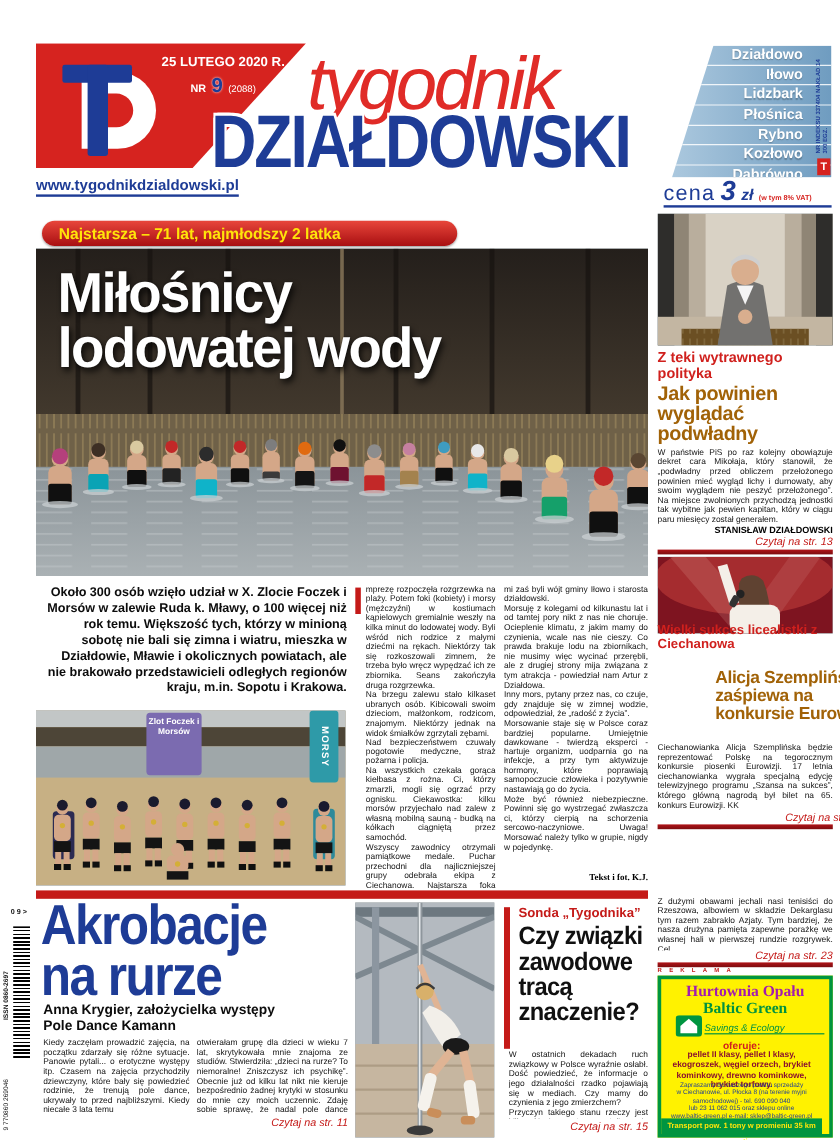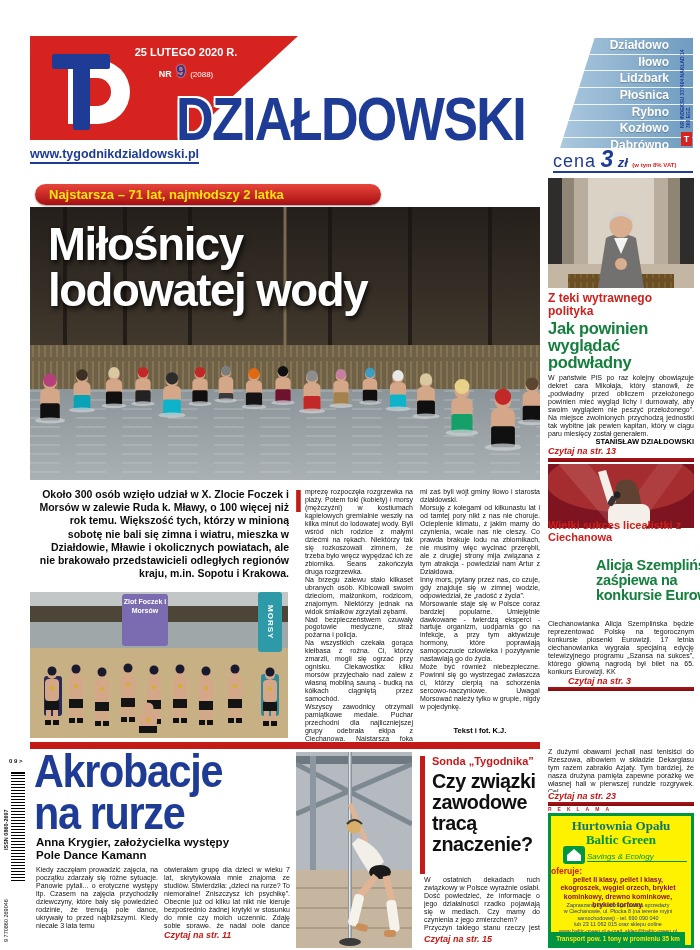--- a/index.html
+++ b/index.html
@@ -1,60 +1,61 @@
 <!DOCTYPE html>
 <html><head>
 <meta charset="utf-8">
 <style>
   html,body{margin:0;padding:0;background:#dcdcdc;font-family:"Liberation Sans",sans-serif;}
   #page{position:relative;width:700px;height:950px;background:#ffffff;margin:0 auto;overflow:hidden;box-shadow:0 0 6px rgba(0,0,0,.4);}
   .abs{position:absolute;}
   .pre{white-space:pre-line;}
   .just{text-align:justify;}
   .small{font-size:7px;line-height:1.14;color:#141414;overflow:hidden;}
-  .readmore{color:#c41a18;font-weight:bold;font-style:italic;font-size:9px;text-align:left;}
+  .readmore{color:#c41a18;font-weight:normal;font-style:italic;font-size:9px;text-align:right;}
   .rule{height:4px;background:linear-gradient(#b01418,#7c0d10);}
   .kickerbar{background:linear-gradient(180deg,#e8463a,#a80f12);border-radius:11px;color:#ffe50a;font-weight:bold;font-size:13px;line-height:21px;padding:0 14px;box-shadow:0 1px 2px rgba(0,0,0,.4);}
   .sb-kicker{color:#d0201d;font-size:12px;font-weight:bold;line-height:1.12;}
-  .sb-head{color:#15803d;font-weight:bold;letter-spacing:-.3px;line-height:1.02;}
+  .sb-head{color:#a16207;font-weight:bold;letter-spacing:-.3px;line-height:1.02;}
   .photo{overflow:hidden;background:#9aa2a5;}
   .photo svg{display:block;width:100%;height:100%;}
   #mast-tygodnik{font-size:62px;font-style:italic;font-weight:500;color:#e02b27;letter-spacing:-3px;line-height:1;}
   #mast-dzialdowski{font-size:62px;font-weight:bold;color:#1e3c96;letter-spacing:-2px;line-height:1;transform:scaleX(.84);transform-origin:left top;
      text-shadow:-2px -2px 0 #fff,2px -2px 0 #fff,-2px 2px 0 #fff,2px 2px 0 #fff,0 3px 0 #fff;}
   .town{height:15.7px;line-height:15.7px;text-align:right;padding-right:24px;color:#fff;font-weight:bold;font-size:12px;border-bottom:1px solid rgba(255,255,255,.85);text-shadow:0 1px 1px rgba(0,0,0,.25);}
   .mainhead{color:#fff;font-weight:bold;font-size:47px;line-height:.97;letter-spacing:-1.5px;text-shadow:2px 3px 5px rgba(0,0,0,.75),0 0 2px rgba(0,0,0,.5);transform:scaleX(.97);transform-origin:left top;}
   .lead{font-weight:bold;font-size:10.5px;line-height:1.26;text-align:right;color:#0c0c0c;}
   .dropcap{float:left;font-size:32px;line-height:.78;font-weight:bold;color:#c41a18;padding:1px 2px 0 0;}
   .bighead-blue{font-weight:bold;color:#1e3c96;letter-spacing:-1.5px;line-height:.9;transform:scaleX(.88);transform-origin:left top;}
   .sonda-head{font-weight:bold;color:#101010;font-size:21px;line-height:1.0;letter-spacing:-.5px;transform:scaleX(.94);transform-origin:left top;}
   .vtext{writing-mode:vertical-rl;transform:rotate(180deg);}
   .bars{background:repeating-linear-gradient(180deg,#000 0 1.5px,#fff 1.5px 3px,#000 3px 4.2px,#fff 4.2px 6px);}
   .banner{color:#fff;font-weight:bold;text-align:center;border-radius:3px;}
 </style>
 </head>
 <body>
 
 <div id="page">
 
-  <div class="abs" style="left:30px;top:36px;width:225px;height:104px;background:#d6231f;clip-path:polygon(0 0,100% 0,58% 100%,0 100%);padding-left:43px;">
+  <div class="abs" style="left:30px;top:36px;width:225px;height:104px;background:#d6231f;clip-path:polygon(0 0,100% 0,58% 100%,0 100%);">
     <svg class="abs" style="left:16px;top:10px;" width="95" height="92" viewBox="0 0 95 92">
       <path d="M22 14 h30 a32 32 0 0 1 0 64 h-30 z" fill="#ffffff"></path>
       <path d="M38 32 h13 a14 14 0 0 1 0 28 h-13 z" fill="#d6231f"></path>
       <rect x="6" y="8" width="58" height="15" rx="2" fill="#1e3c96"></rect>
       <rect x="27" y="8" width="17" height="76" rx="2" fill="#1e3c96"></rect>
     </svg>
     <div class="abs" style="left:92px;top:10px;width:128px;color:#fff;font-weight:bold;font-size:11px;text-align:center;">25 LUTEGO 2020 R.</div>
     <div class="abs" style="left:92px;top:26px;width:128px;text-align:center;color:#fff;">
       <span style="font-size:9px;font-weight:bold;">NR</span>
       <span style="font-size:17px;font-weight:bold;color:#1e3c96;text-shadow:0 0 2px #fff;">9</span>
       <span style="font-size:8px;">(2088)</span>
     </div>
   </div>
 
+  <div class="abs" id="mast-tygodnik" style="left:256px;top:40px;">tygodnik</div>
   <div class="abs" id="mast-dzialdowski" style="left:176px;top:88px;">DZIAŁDOWSKI</div>
 
   <div class="abs" style="left:560px;top:38px;width:133px;height:110px;background:linear-gradient(90deg,#abc8de,#6f9cc0);clip-path:polygon(26% 0,100% 0,100% 100%,0 100%);">
     <div class="town">Działdowo</div>
     <div class="town">Iłowo</div>
     <div class="town">Lidzbark</div>
     <div class="town">Płośnica</div>
     <div class="town">Rybno</div>
     <div class="town">Kozłowo</div>
     <div class="town">Dąbrówno</div>
@@ -230,21 +231,21 @@
 Nad bezpieczeństwem czuwały pogotowie medyczne, straż pożarna i policja.
 Na wszystkich czekała gorąca kiełbasa z rożna. Ci, którzy zmarzli, mogli się ogrzać przy ognisku. Ciekawostka: kilku morsów przyjechało nad zalew z własną mobilną sauną - budką na kółkach ciągniętą przez samochód.
 Wszyscy zawodnicy otrzymali pamiątkowe medale. Puchar przechodni dla najliczniejszej grupy odebrała ekipa z Ciechanowa. Najstarsza foka miała 71 lat, a mors senior - 67, najmłodszy uczestnik zabawy liczył sobie zaledwie dwa.
 Imprezę zorganizował Gminny Ośrodek Kultury i Sportu w Iłowie Osadzie, którego dyrektor Piotr Olszewski jest czołowym morsem kraju. Sponsora-</span>
   </div>
   <div class="abs small just pre" style="left:420px;top:488px;width:120px;height:236px;">mi zaś byli wójt gminy Iłowo i starosta działdowski.
 Morsuję z kolegami od kilkunastu lat i od tamtej pory nikt z nas nie choruje. Ocieplenie klimatu, z jakim mamy do czynienia, wcale nas nie cieszy. Co prawda brakuje lodu na zbiornikach, nie musimy więc wycinać przerębli, ale z drugiej strony mija związana z tym atrakcja - powiedział nam Artur z Działdowa.
 Inny mors, pytany przez nas, co czuje, gdy znajduje się w zimnej wodzie, odpowiedział, że „radość z życia”.
 Morsowanie staje się w Polsce coraz bardziej popularne. Umiejętnie dawkowane - twierdzą eksperci - hartuje organizm, uodparnia go na infekcje, a przy tym aktywizuje hormony, które poprawiają samopoczucie człowieka i pozytywnie nastawiają go do życia.
 Może być również niebezpieczne. Powinni się go wystrzegać zwłaszcza ci, którzy cierpią na schorzenia sercowo-naczyniowe. Uwaga! Morsować należy tylko w grupie, nigdy w pojedynkę.</div>
-  <div class="abs" style="left:420px;top:726px;width:120px;font-size:7.5px;font-weight:bold;text-align:center;">Tekst i fot. K.J.</div>
+  <div class="abs" style="left:420px;top:726px;width:120px;font-size:7.5px;font-weight:bold;text-align:right;font-family:Liberation Serif, serif;">Tekst i fot. K.J.</div>
 
   <div class="abs photo" style="left:30px;top:592px;width:258px;height:146px;">
     <svg viewBox="0 0 258 146" preserveAspectRatio="none">
       <defs>
         <g id="mo">
           <circle cx="0" cy="-50" r="5" fill="#d4a788"></circle>
           <rect x="-7" y="-45" width="14" height="22" rx="4" fill="#d4a788"></rect>
           <rect x="-7" y="-23" width="14" height="9" fill="#141414"></rect>
           <rect x="-6" y="-14" width="5" height="11" fill="#d4a788"></rect>
             <rect x="1" y="-14" width="5" height="11" fill="#d4a788"></rect>
@@ -378,28 +379,28 @@
   <div class="abs readmore" style="left:568px;top:676px;width:146px;">Czytaj na str. 3</div>
   <div class="abs rule" style="left:548px;top:687px;width:146px;"></div>
 
   <div class="abs small just" style="left:548px;top:748px;width:146px;height:44px;">Z dużymi obawami jechali nasi tenisiści do Rzeszowa, albowiem w składzie Dekarglasu tym razem zabrakło Azjaty. Tym bardziej, że nasza drużyna pamięta zapewne porażkę we własnej hali w pierwszej rundzie rozgrywek.  Cel</div>
   <div class="abs readmore" style="left:548px;top:791px;width:146px;">Czytaj na str. 23</div>
   <div class="abs rule" style="left:548px;top:802px;width:146px;"></div>
 
   <div class="abs" style="left:548px;top:806px;width:146px;font-size:5px;letter-spacing:6px;color:#c41a18;font-weight:bold;">REKLAMA</div>
 
   <div class="abs" style="left:548px;top:813px;width:140px;height:129px;background:#fff200;border:3px solid #009540;">
-    <div style="text-align:center;font-family:'Liberation Serif',serif;font-weight:bold;font-size:13px;color:#0f766e;margin-top:2px;">Hurtownia Opału</div>
+    <div style="text-align:center;font-family:'Liberation Serif',serif;font-weight:bold;font-size:13px;color:#a21caf;margin-top:2px;">Hurtownia Opału</div>
     <div style="text-align:center;font-family:'Liberation Serif',serif;font-weight:bold;font-size:13px;color:#00923f;line-height:.9;">Baltic Green</div>
     <svg class="abs" style="left:12px;top:30px;" width="22" height="18" viewBox="0 0 22 18">
       <rect width="22" height="18" rx="3" fill="#009540"></rect>
       <path d="M4 9 L11 3 L18 9 V15 H4 Z" fill="#ffffff"></path>
     </svg>
     <div class="abs" style="left:36px;top:36px;width:100px;font-size:8px;font-style:italic;color:#00923f;border-bottom:1px solid #00923f;">Savings &amp; Ecology</div>
-    <div class="abs" style="left:0;top:50px;width:134px;font-size:8.5px;font-weight:bold;color:#d0201d;">oferuje:</div>
+    <div class="abs" style="left:0;top:50px;width:134px;text-align:center;font-size:8.5px;font-weight:bold;color:#d0201d;">oferuje:</div>
     <div class="abs" style="left:4px;top:60px;width:126px;text-align:center;font-size:7px;font-weight:bold;color:#8a1030;line-height:1.2;">pellet II klasy, pellet I klasy, ekogroszek, węgiel orzech, brykiet kominkowy, drewno kominkowe, brykiet torfowy.</div>
     <div class="abs pre" style="left:2px;top:86px;width:130px;text-align:center;font-size:5.4px;color:#1e3c96;line-height:1.18;">Zapraszamy do naszego punktu sprzedaży
 w Ciechanowie, ul. Płocka 8 (na terenie myjni
 samochodowej) - tel. 690 090 040
 lub 23 11 062 015 oraz sklepu online
 www.baltic-green.pl e-mail: sklep@baltic-green.pl</div>
     <div class="abs" style="left:0;bottom:0;width:134px;height:13px;background:#009540;color:#ffe50a;font-weight:bold;font-size:6.3px;text-align:center;line-height:13px;">Transport pow. 1 tony w promieniu 35 km gratis</div>
   </div>
 
 </div>

